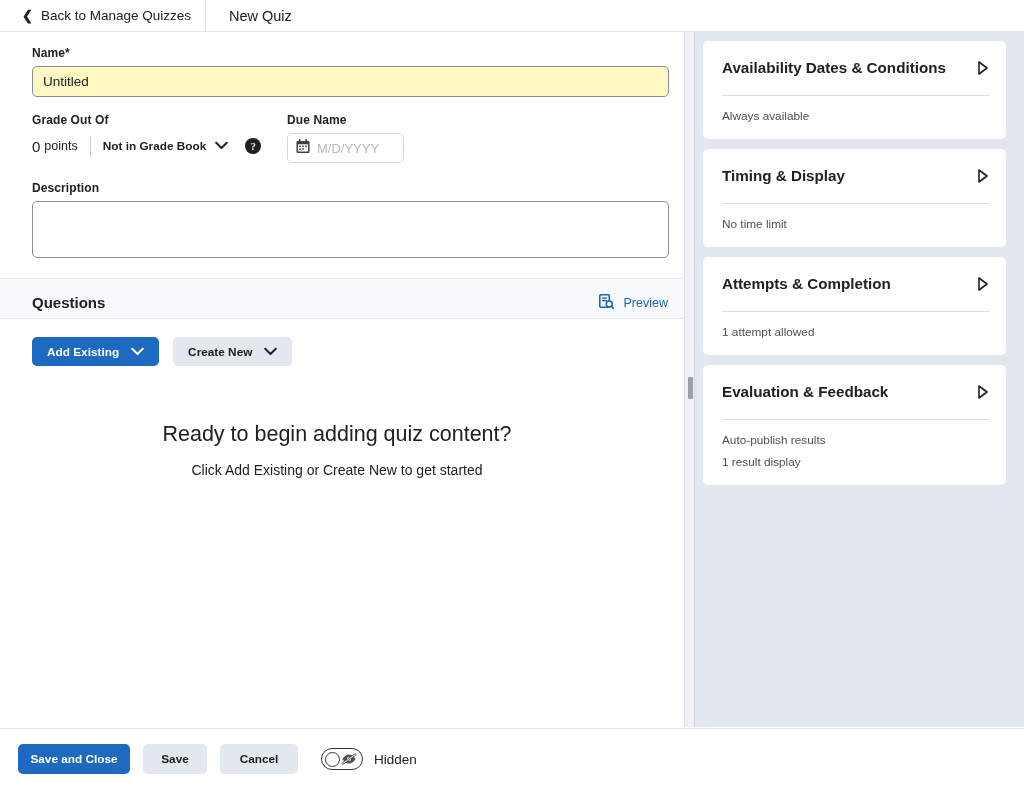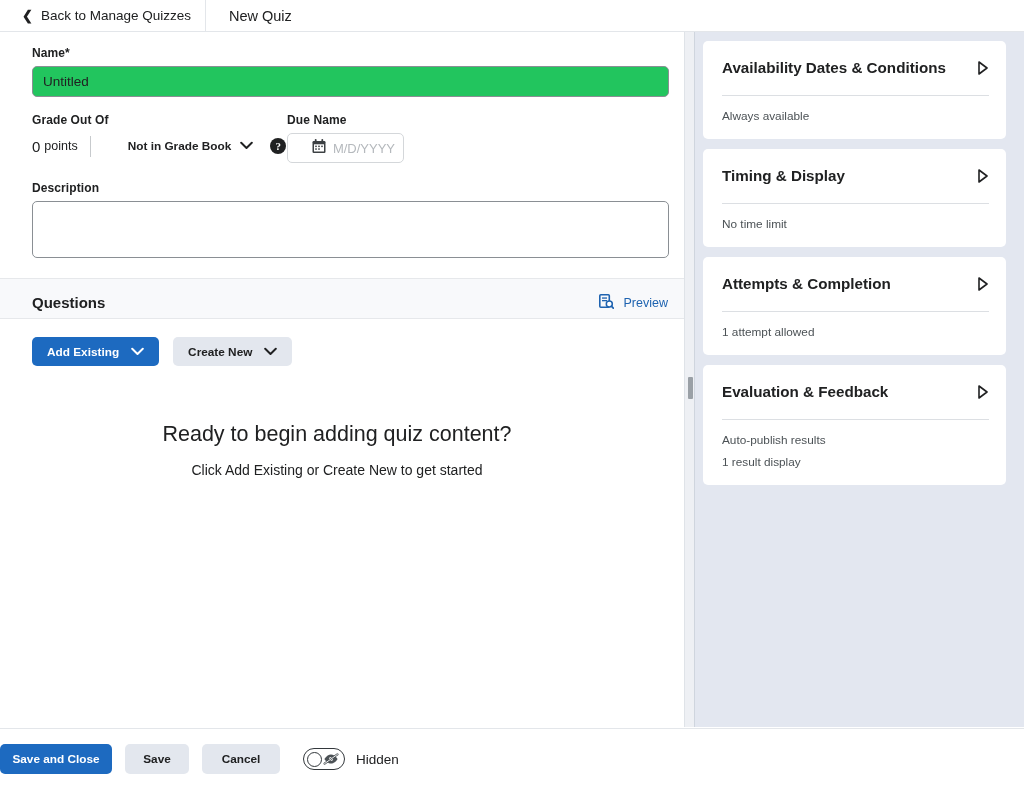--- a/index.html
+++ b/index.html
@@ -44,51 +44,51 @@
 
   .field-label {
     font-size: 12px; font-weight: bold; color: #202122;
     letter-spacing: .1px; margin-bottom: 6px;
   }
   .req { color: #202122; font-weight: bold; }
 
   .text-input {
     width: 637px; height: 31px;
     border: 1px solid #8a8f94; border-radius: 5px;
-    background: #22c55e; font-size: 13.5px; color: #202122;
+    background: #fef9c3; font-size: 13.5px; color: #202122;
     padding: 0 10px; font-family: "Liberation Sans", sans-serif;
     outline: none;
   }
 
   .row-two { display: flex; margin-top: 16px; }
   .col-grade { width: 255px; }
   .col-due { width: 260px; }
 
   .grade-row { display: flex; align-items: center; height: 26px; gap: 0; }
   .points-val { font-size: 15px; color: #202122; }
   .points-word { font-size: 12.5px; color: #202122; margin-left: 4px; }
   .grade-divider { width: 1px; height: 21px; background: #c7cacd; margin: 0 12px; }
   .grade-select {
     display: flex; align-items: flex-start; gap: 9px;
-    font-size: 11.8px; font-weight: bold; color: #202122; cursor: pointer; margin-left: 25px;
+    font-size: 11.8px; font-weight: bold; color: #202122; cursor: pointer;
   }
   .chev { display: inline-block; }
   .help-icon {
     width: 16px; height: 16px; border-radius: 50%;
     background: #202122; color: #ffffff;
     font-size: 11px; font-weight: bold;
     display: flex; align-items: center; justify-content: center;
     margin-left: 17px; cursor: pointer; line-height: 1;
     font-family: "Liberation Serif", serif;
   }
   .date-input-wrap {
     width: 117px; height: 30px;
     border: 1px solid #d4d7da; border-radius: 5px;
     background: #ffffff; display: flex; align-items: center;
-    padding: 0 8px; gap: 7px; cursor: text; justify-content: flex-end;
+    padding: 0 8px; gap: 7px; cursor: text;
   }
   .date-ph { font-size: 13px; color: #b5b9bd; }
 
   .desc-wrap { margin-top: 18px; }
   .desc-box {
     width: 637px; height: 57px;
     border: 1px solid #8a8f94; border-radius: 5px;
     background: #ffffff;
   }
 
@@ -149,21 +149,21 @@
   .card-title { font-size: 15.2px; font-weight: bold; color: #202122; line-height: 1.2; }
   .card-arrow { color: #202122; flex: none; margin-top: 2px; cursor: pointer; }
   .card-rule { height: 1px; background: #dcdfe3; margin: 16px 0 0 0; }
   .card-line { font-size: 11.8px; color: #4c5256; margin-top: 13px; }
   .card-line + .card-line { margin-top: 8px; }
 
   
   .footer {
     position: absolute; left: 0; top: 728px; width: 1024px; height: 61px;
     background: #ffffff; border-top: 1px solid #e3e6ea;
-    display: flex; align-items: center; gap: 13px;
+    display: flex; align-items: center; padding-left: 18px; gap: 13px;
   }
   .fbtn {
     height: 30px; border-radius: 5px; border: none; cursor: pointer;
     font-size: 11.8px; font-weight: bold;
     font-family: "Liberation Sans", sans-serif;
     display: inline-flex; align-items: center; justify-content: center;
   }
   .fbtn-primary { background: #1d6ac0; color: #ffffff; width: 112px; }
   .fbtn-secondary { background: #e3e7ee; color: #202122; width: 64px; }
   .fbtn-cancel { background: #e3e7ee; color: #202122; width: 78px; }

